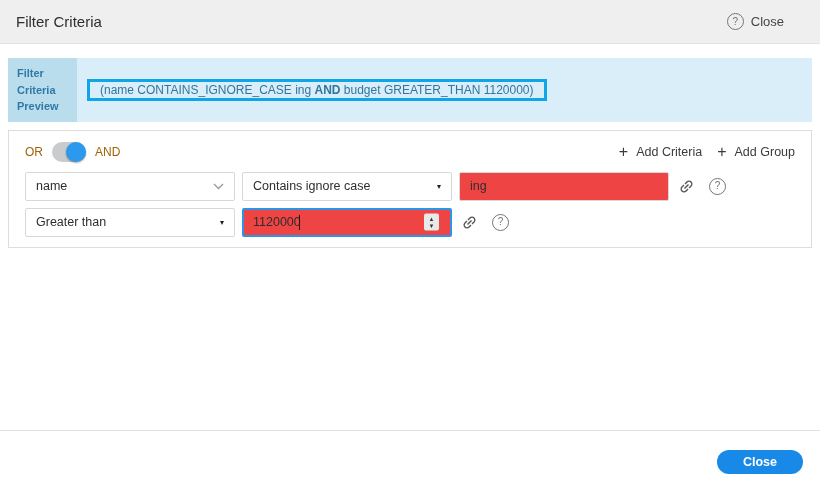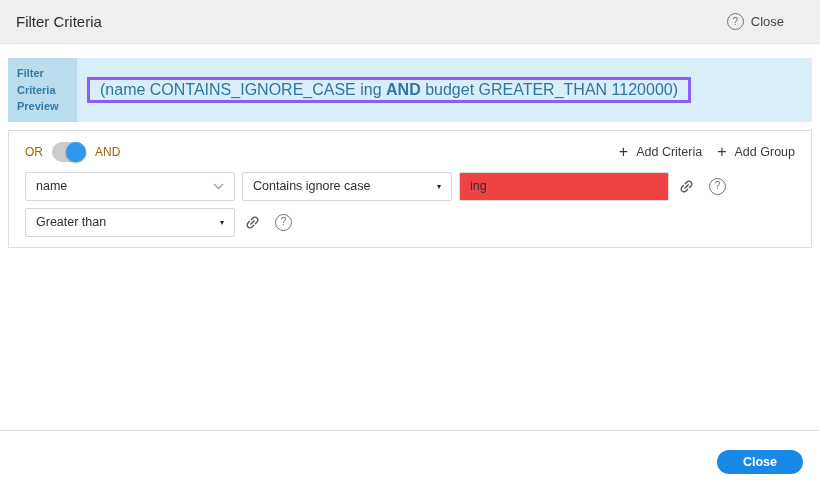--- a/index.html
+++ b/index.html
@@ -14,21 +14,21 @@
   .help { display:flex; align-items:center; gap:7px; font-size:13px; color:#454545; cursor:pointer; }
   .qcircle { width:15px; height:15px; border:1.2px solid #757575; border-radius:50%;
              display:inline-flex; align-items:center; justify-content:center;
              font-size:10px; color:#757575; line-height:1; flex:0 0 auto; }
 
   
   .preview { margin:14px 8px 0; display:flex; background:#d9eef8; min-height:56px; }
   .preview-label { width:69px; box-sizing:border-box; background:#badded; color:#2f7aa5;
                    font-size:11px; font-weight:bold; padding:7px 3px 7px 9px; line-height:1.5; }
   .preview-content { flex:1; display:flex; align-items:center; padding:9px 10px; }
-  .preview-box { border:3px solid #8b5cf6; padding:1px 10px; font-size:16px; color:#2f76a2; white-space:nowrap; }
+  .preview-box { border:3px solid #0ea5e9; padding:1px 10px; font-size:12px; color:#2f76a2; white-space:nowrap; }
   .preview-box .bold { font-weight:bold; }
 
   
   .panel { margin:8px 8px 0; border:1px solid #dddddd; background:#fff;
            padding:9px 16px 10px; box-sizing:border-box; }
   .toggle-row { display:flex; align-items:center; margin:2px 0 10px; }
   .tr-left { display:flex; align-items:center; gap:9px; font-size:12px; color:#a16207; }
   .switch { width:34px; height:20px; border-radius:10px; background:#c9cbcd; position:relative; cursor:pointer; }
   .knob { position:absolute; right:0; top:0; width:20px; height:20px; border-radius:50%;
           background:#2b99ee; box-shadow:0 1px 2px rgba(0,0,0,.35); }
@@ -126,20 +126,28 @@
           </svg>
       </span>
       <span class="qcircle row-help">?</span>
     </div>
 
     <div class="crit-row">
       <div class="ctrl">
         <span>Greater than</span>
         <span class="native-arrow">▾</span>
       </div>
+      <div class="value-wrap focused">
+        <input type="text" value="1120000" style="">
+        <span class="caret"></span>
+        <span class="spinner">
+          <span>▲</span>
+          <span>▼</span>
+        </span>
+      </div>
       <span class="icon-link">
         <svg width="17" height="17" viewBox="0 0 24 24">
             <path fill="#555" d="M3.9 12c0-1.71 1.39-3.1 3.1-3.1h4V7H7c-2.76 0-5 2.24-5 5s2.24 5 5 5h4v-1.9H7c-1.71 0-3.1-1.39-3.1-3.1zM8 13h8v-2H8v2zm9-6h-4v1.9h4c1.71 0 3.1 1.39 3.1 3.1s-1.39 3.1-3.1 3.1h-4V17h4c2.76 0 5-2.24 5-5s-2.24-5-5-5z"></path>
           </svg>
       </span>
       <span class="qcircle row-help">?</span>
     </div>
 
   </div>
 

